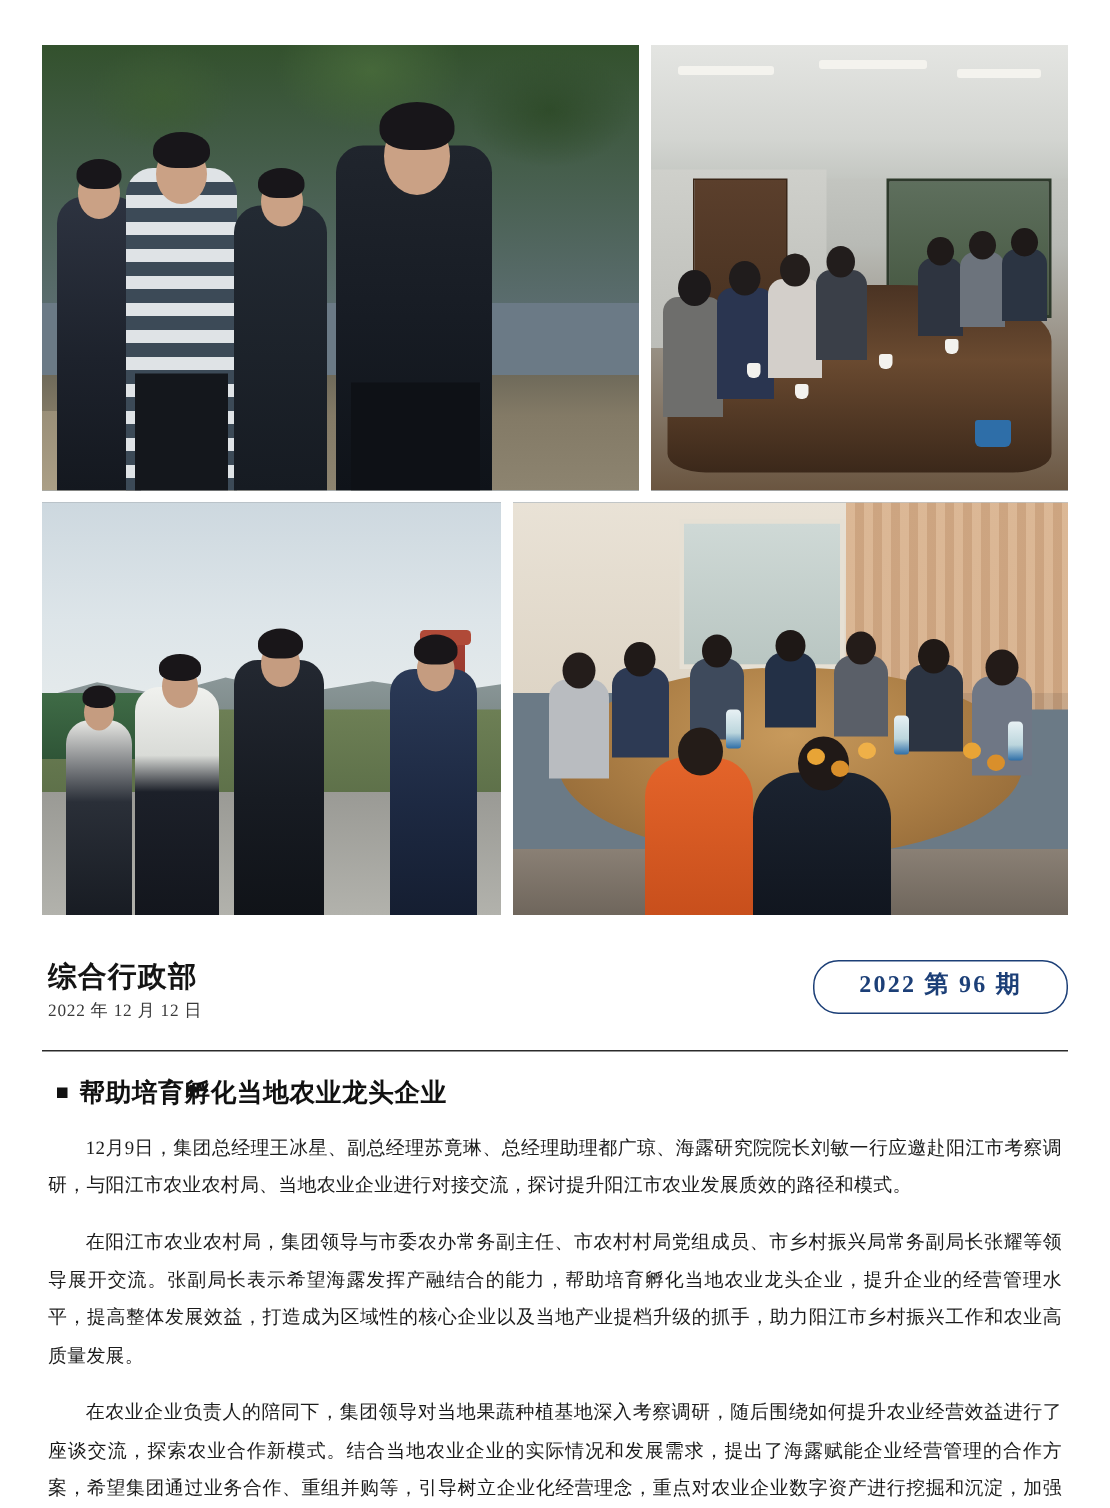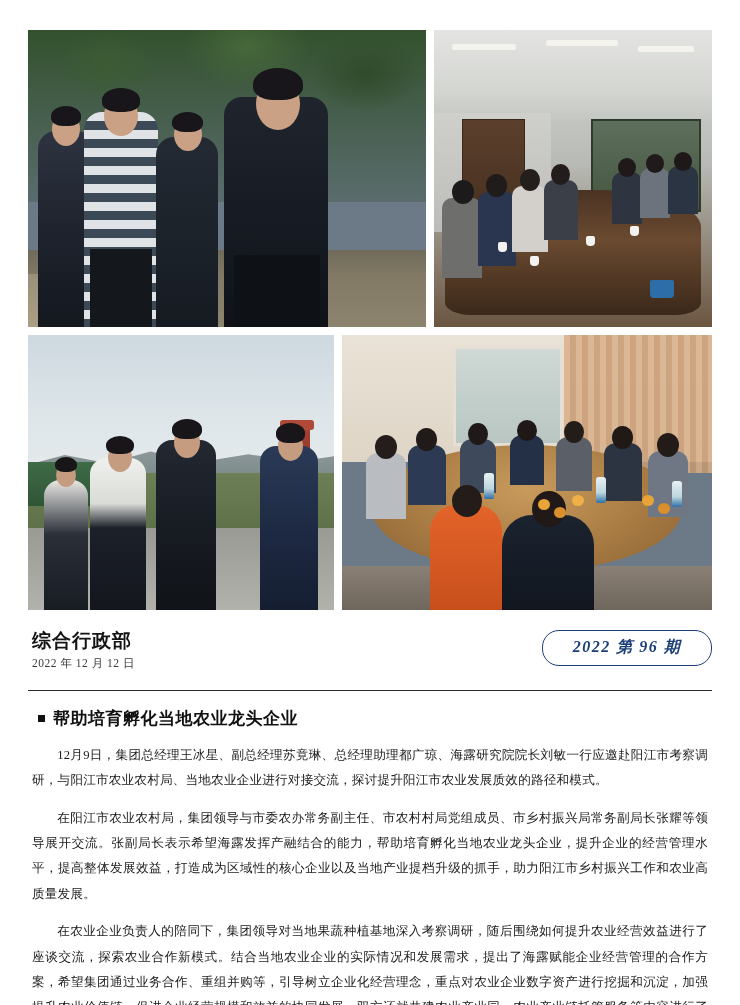--- a/index.html
+++ b/index.html
@@ -180,21 +180,21 @@
   .p4 .fruit { position: absolute; border-radius: 50%; }
   .p4 .bottle {
     position: absolute; width: 10px; height: 26px;
     background: linear-gradient(180deg, #e8f1f4 0%, #bcd6dd 60%, #2f6fa8 100%);
     border-radius: 3px 3px 2px 2px;
   }
 
   
   .header-band {
     position: relative;
-    margin-top: 18px;
+    margin-top: 28px;
     height: 56px;
   }
   .dept {
     position: absolute;
     left: 4px;
     top: 0;
     font-size: 19px;
     font-weight: bold;
     letter-spacing: 1px;
     color: #141414;
@@ -209,21 +209,20 @@
   }
   .issue-badge {
     position: absolute;
     right: 0;
     top: 2px;
     width: 168px;
     height: 34px;
     border: 1.5px solid #1c3f77;
     border-radius: 17px;
     background: #ffffff;
-    font-style: italic;
   }
   .issue-badge span {
     display: block;
     text-align: center;
     line-height: 32px;
     font-size: 16px;
     font-weight: bold;
     color: #1c3f77;
     letter-spacing: 1.5px;
   }

